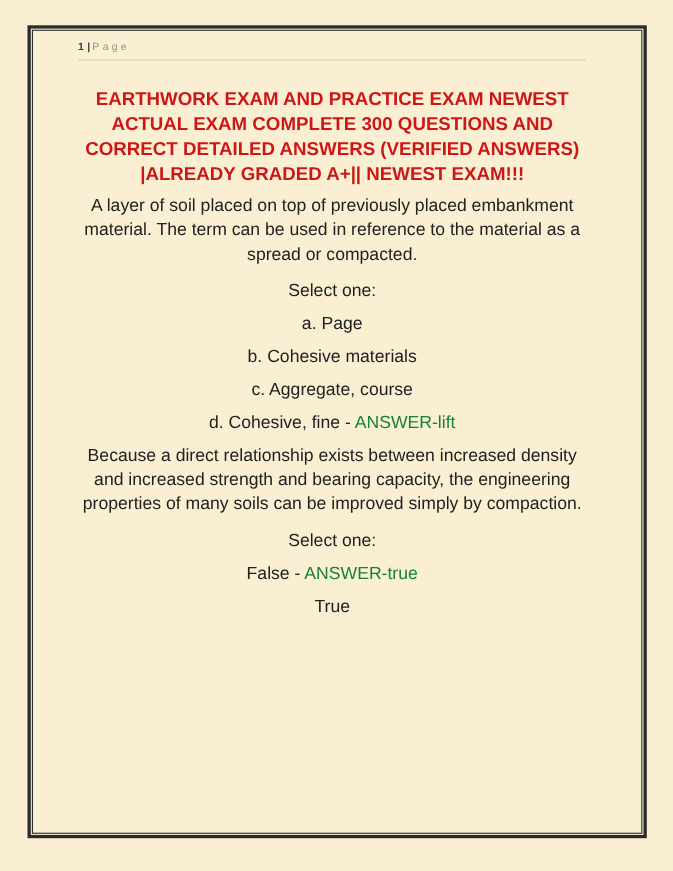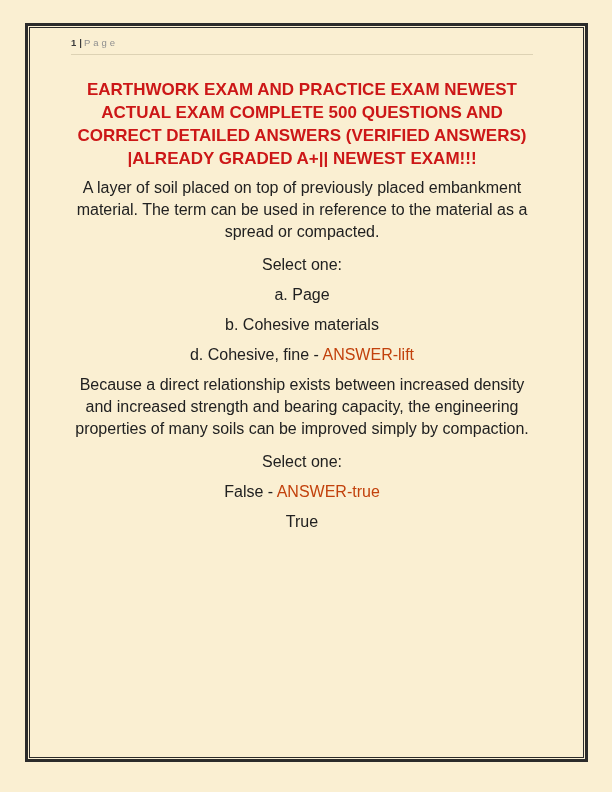--- a/index.html
+++ b/index.html
@@ -69,45 +69,46 @@
     line-height: 22px;
     margin: 0 0 8px 0;
     text-align: center;
   }
   .q-text {
     margin-bottom: 11px;
   }
   .gap-top {
   }
   .answer {
-    color: #c2410c;
+    color: #15803d;
   }
 </style>
 </head>
 <body>
 
 <div class="page">
   <div class="frame">
     <div class="frame-inner">
       <div class="content">
 
         <div class="header">
           <span class="pagenum">1</span><span class="sep">|</span><span class="pagelabel">Page</span>
         </div>
 
-        <div class="title">EARTHWORK EXAM AND PRACTICE EXAM NEWEST ACTUAL EXAM COMPLETE 500 QUESTIONS AND CORRECT DETAILED ANSWERS (VERIFIED ANSWERS) |ALREADY GRADED A+|| NEWEST EXAM!!!</div>
+        <div class="title">EARTHWORK EXAM AND PRACTICE EXAM NEWEST ACTUAL EXAM COMPLETE 300 QUESTIONS AND CORRECT DETAILED ANSWERS (VERIFIED ANSWERS) |ALREADY GRADED A+|| NEWEST EXAM!!!</div>
 
         <p class="para q-text">A layer of soil placed on top of previously placed embankment material. The term can be used in reference to the material as a spread or compacted.</p>
 
         <p class="para">Select one:</p>
 
         <p class="para"><span>a. Page</span><span class="answer"></span></p>
 
         <p class="para"><span>b. Cohesive materials</span><span class="answer"></span></p>
 
+        <p class="para"><span>c. Aggregate, course</span><span class="answer"></span></p>
 
         <p class="para"><span>d. Cohesive, fine - </span><span class="answer">ANSWER-lift</span></p>
 
         <p class="para q-text gap-top">Because a direct relationship exists between increased density and increased strength and bearing capacity, the engineering properties of many soils can be improved simply by compaction.</p>
 
         <p class="para gap-top">Select one:</p>
 
         <p class="para"><span>False - </span><span class="answer">ANSWER-true</span></p>
 
         <p class="para"><span>True</span><span class="answer"></span></p>

